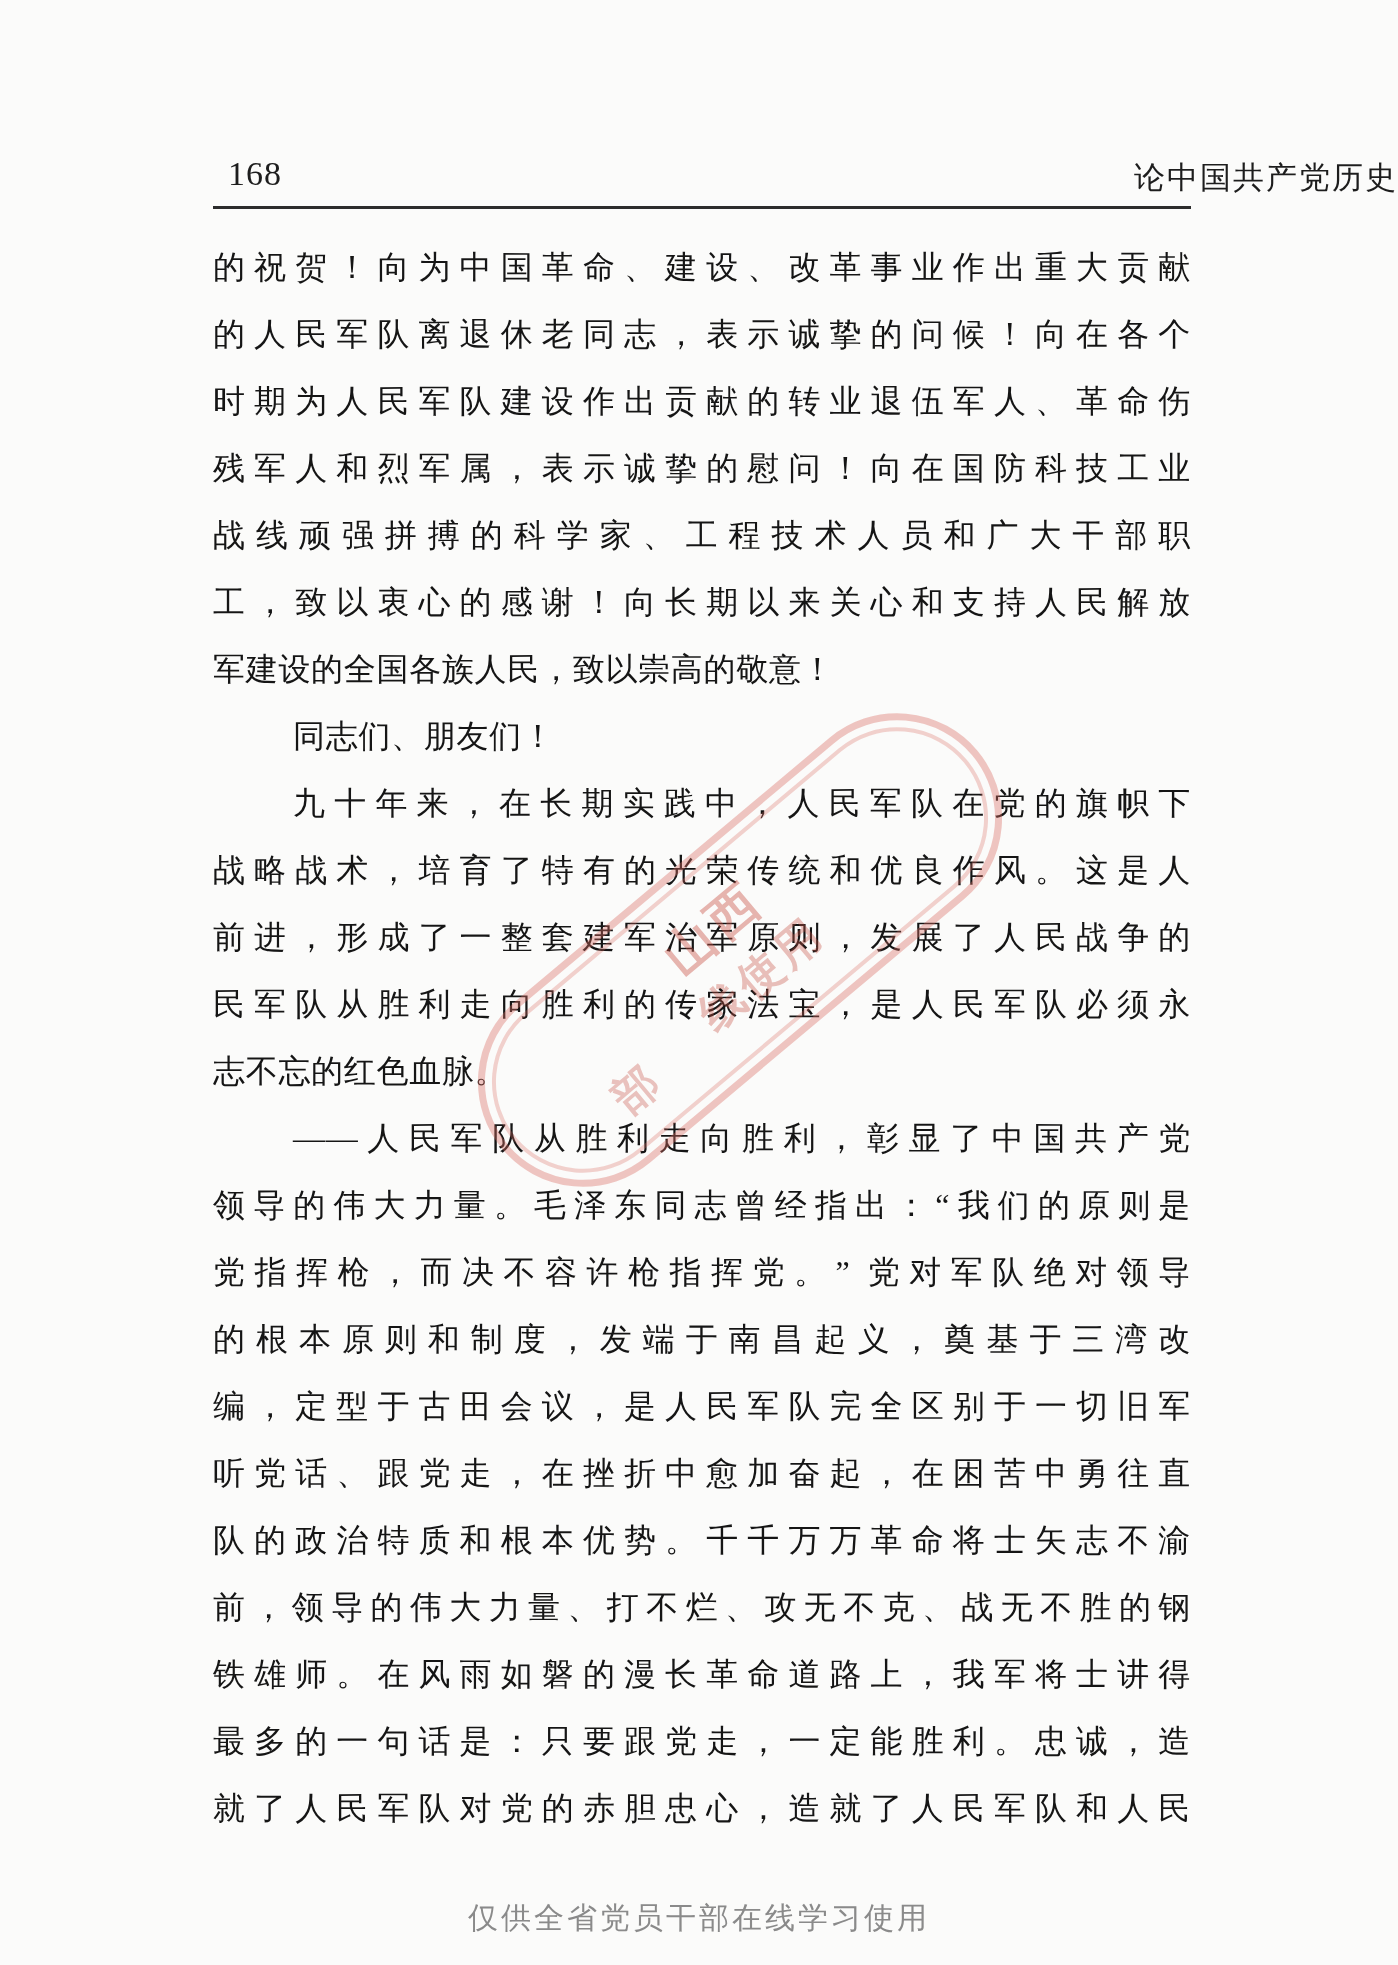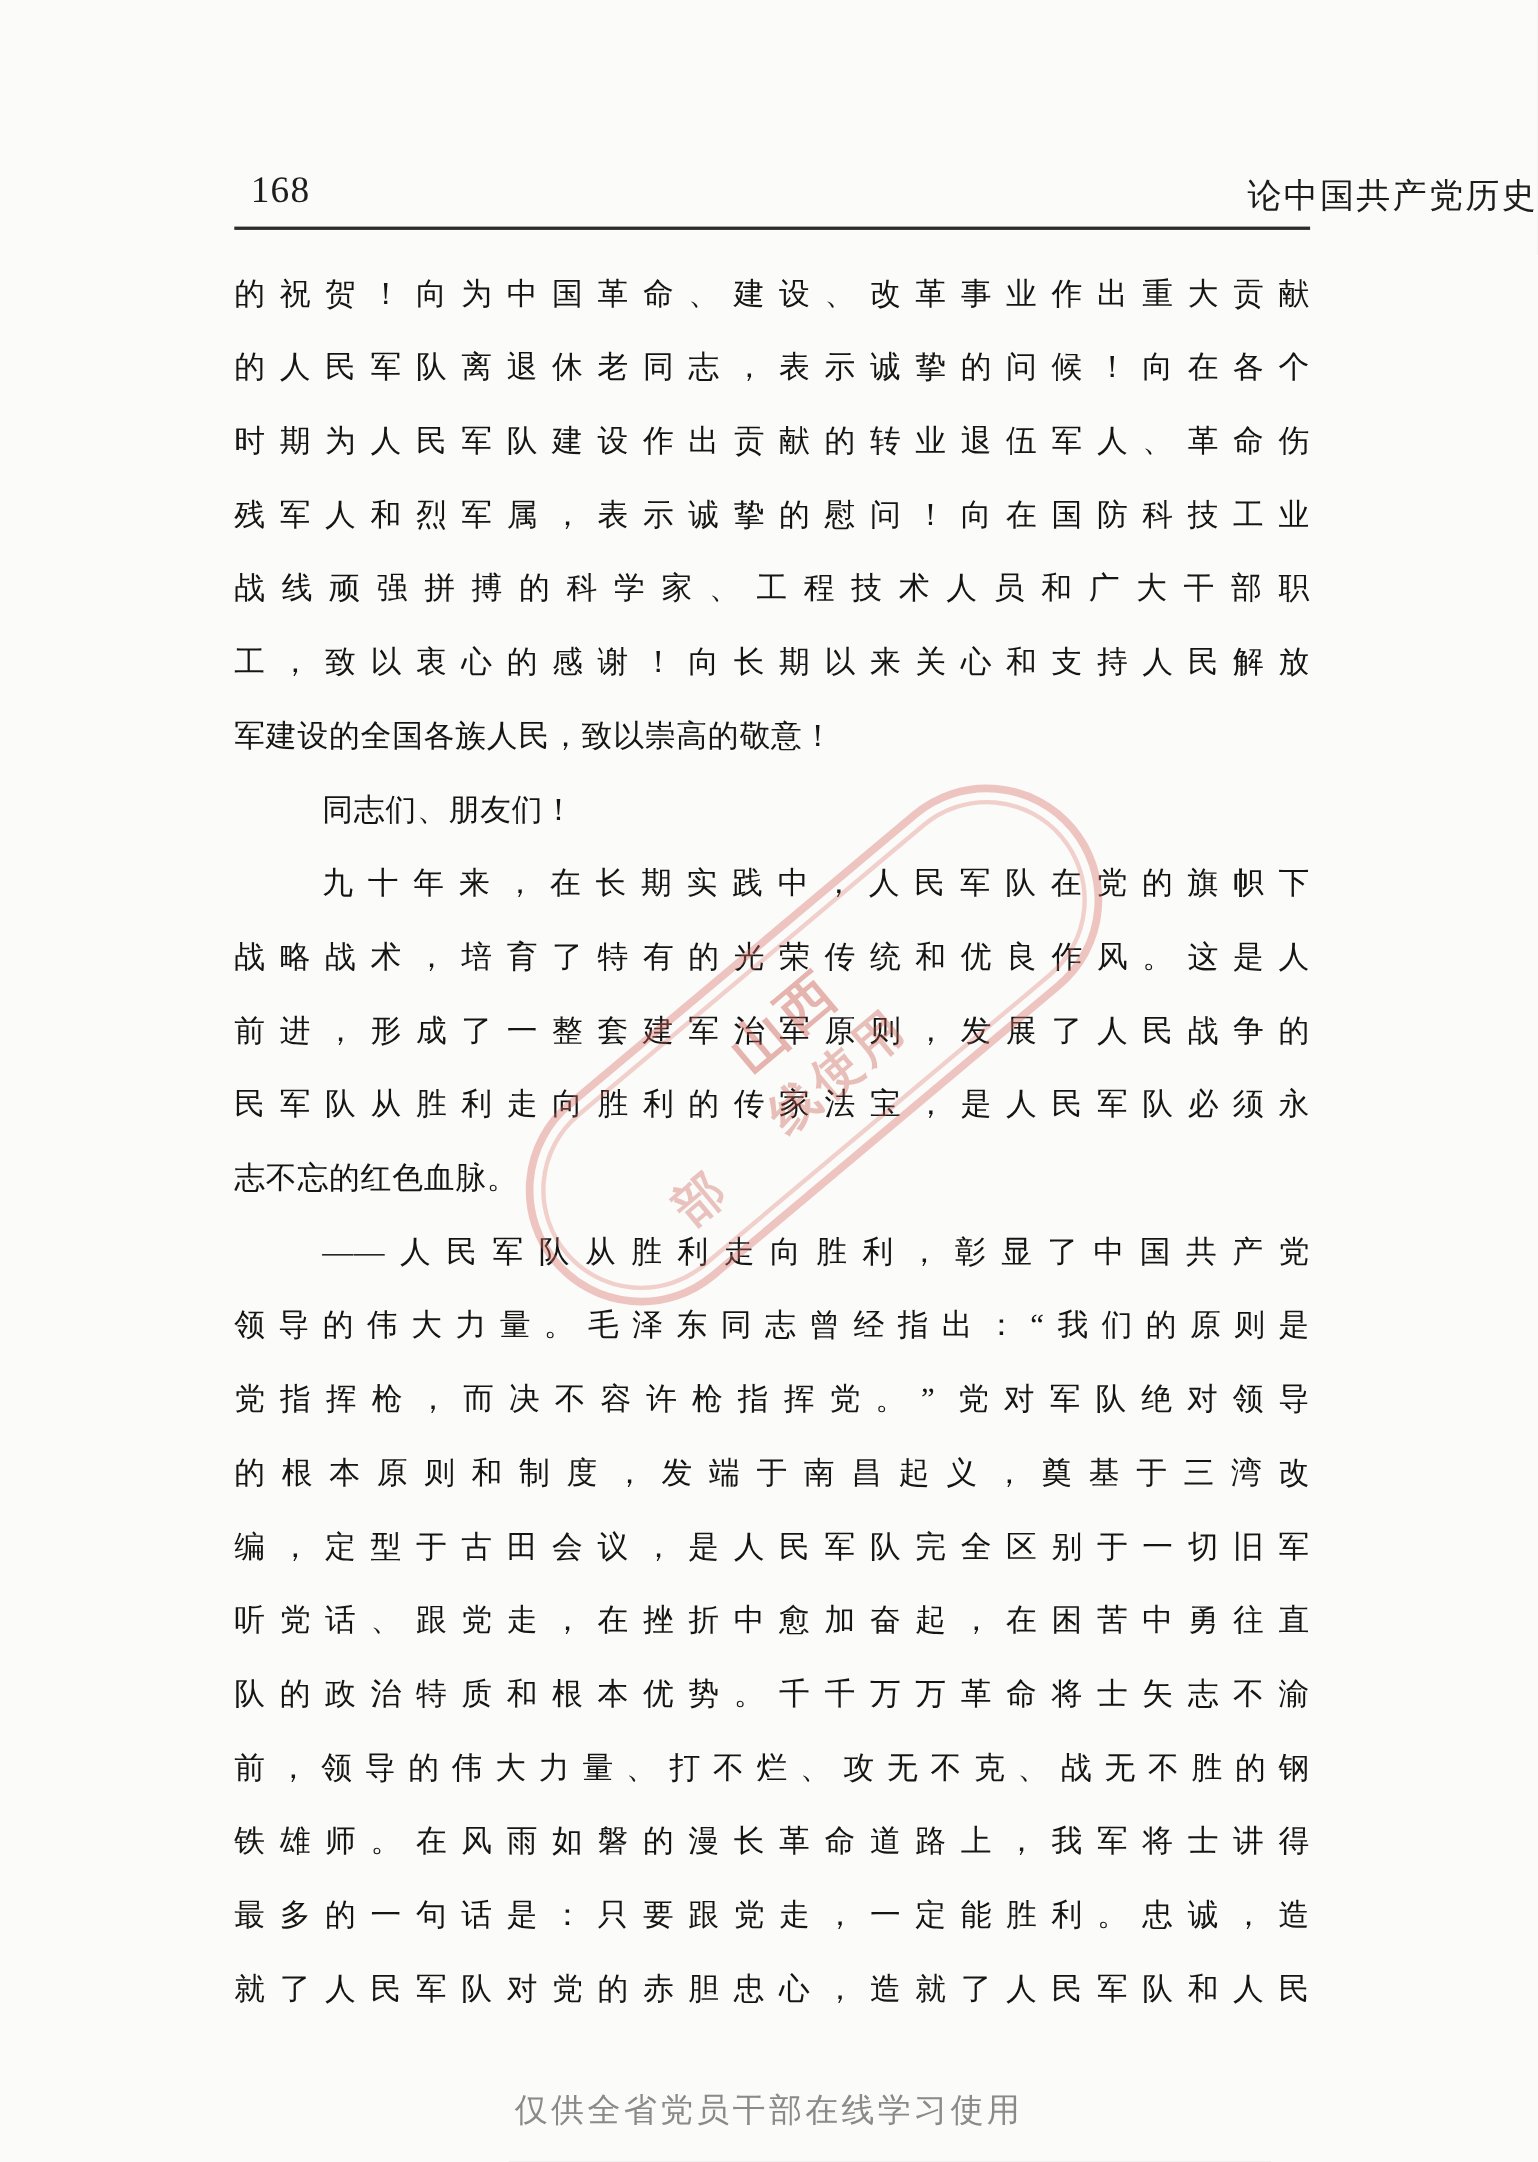--- a/index.html
+++ b/index.html
@@ -23,21 +23,21 @@
   }
   .header-rule{
     position:absolute;left:213px;top:206px;
     width:978px;height:3px;background:#2c2c2c;
   }
   
   .body-text{
     position:absolute;left:213px;top:234px;width:978px;
   }
   .line{
-    font-size:28px;line-height:67px;letter-spacing:0.7px;
+    font-size:32px;line-height:67px;letter-spacing:0.7px;
     white-space:nowrap;color:#151515;
     text-align:justify;
   }
   .line.fill{text-align-last:justify;text-justify:inter-ideograph;white-space:normal;}
   .line.end{text-align-last:left;}
   .line.indent{text-indent:80px;}
   
   .wm{
     position:absolute;left:430px;top:845px;width:620px;height:210px;
     transform:rotate(-40deg);

